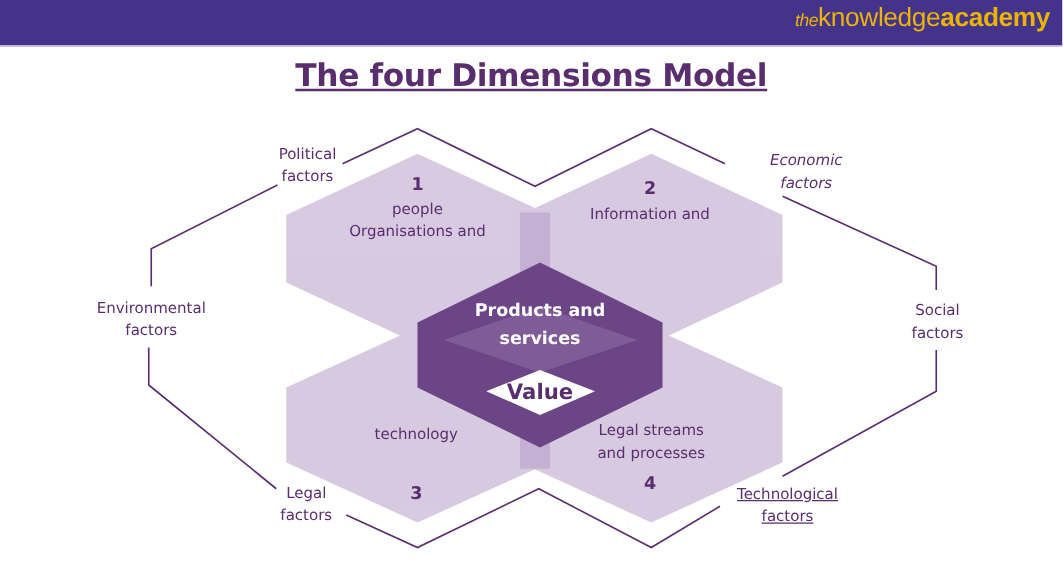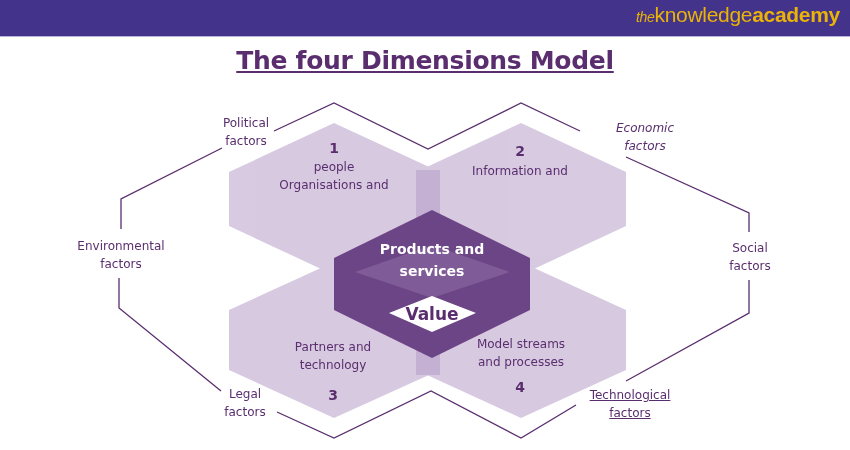--- a/index.html
+++ b/index.html
@@ -55,27 +55,26 @@
   <div>people</div>
   <div>Organisations and</div>
 </div>
 
 <div class="lbl num" style="left:505px;top:142px;width:30px;">2</div>
 <div class="lbl" style="left:440px;top:162px;width:160px;">
   <div>Information and</div>
 </div>
 
 <div class="lbl" style="left:253px;top:338px;width:160px;">
-  <div>Partners and</div>
   <div>technology</div>
 </div>
 <div class="lbl num" style="left:318px;top:386px;width:30px;">3</div>
 
 <div class="lbl" style="left:441px;top:335px;width:160px;">
-  <div>Model streams</div>
+  <div>Legal streams</div>
   <div>and processes</div>
 </div>
 <div class="lbl num" style="left:505px;top:378px;width:30px;">4</div>
 
 <div class="lbl w" style="left:352px;top:238px;width:160px;">
   <div>Products and</div>
   <div>services</div>
 </div>
 <div class="lbl val" style="left:392px;top:305px;width:80px;">Value</div>
 

